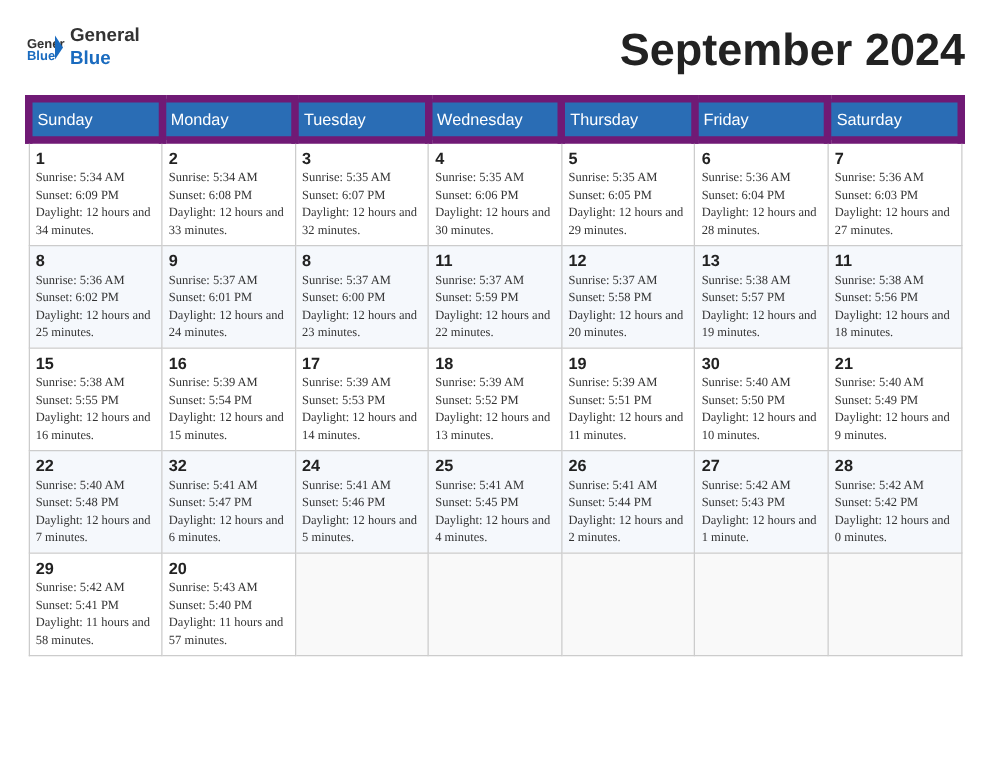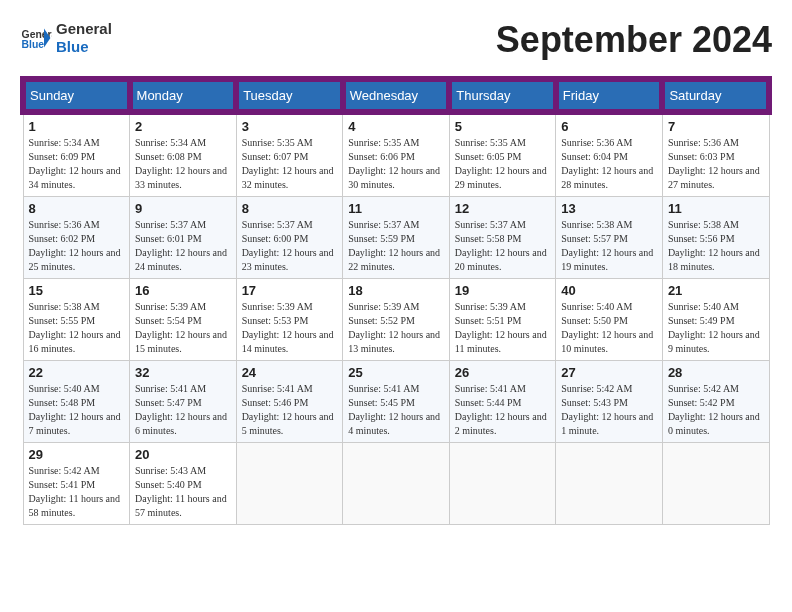--- a/index.html
+++ b/index.html
@@ -193,21 +193,21 @@
         </td>
         <td>
           <span class="day-num">18</span>
           <span class="cell-text">Sunrise: 5:39 AM<br>Sunset: 5:52 PM<br>Daylight: 12 hours and 13 minutes.</span>
         </td>
         <td>
           <span class="day-num">19</span>
           <span class="cell-text">Sunrise: 5:39 AM<br>Sunset: 5:51 PM<br>Daylight: 12 hours and 11 minutes.</span>
         </td>
         <td>
-          <span class="day-num">40</span>
+          <span class="day-num">30</span>
           <span class="cell-text">Sunrise: 5:40 AM<br>Sunset: 5:50 PM<br>Daylight: 12 hours and 10 minutes.</span>
         </td>
         <td>
           <span class="day-num">21</span>
           <span class="cell-text">Sunrise: 5:40 AM<br>Sunset: 5:49 PM<br>Daylight: 12 hours and 9 minutes.</span>
         </td>
       </tr>
       <tr>
         <td>
           <span class="day-num">22</span>

